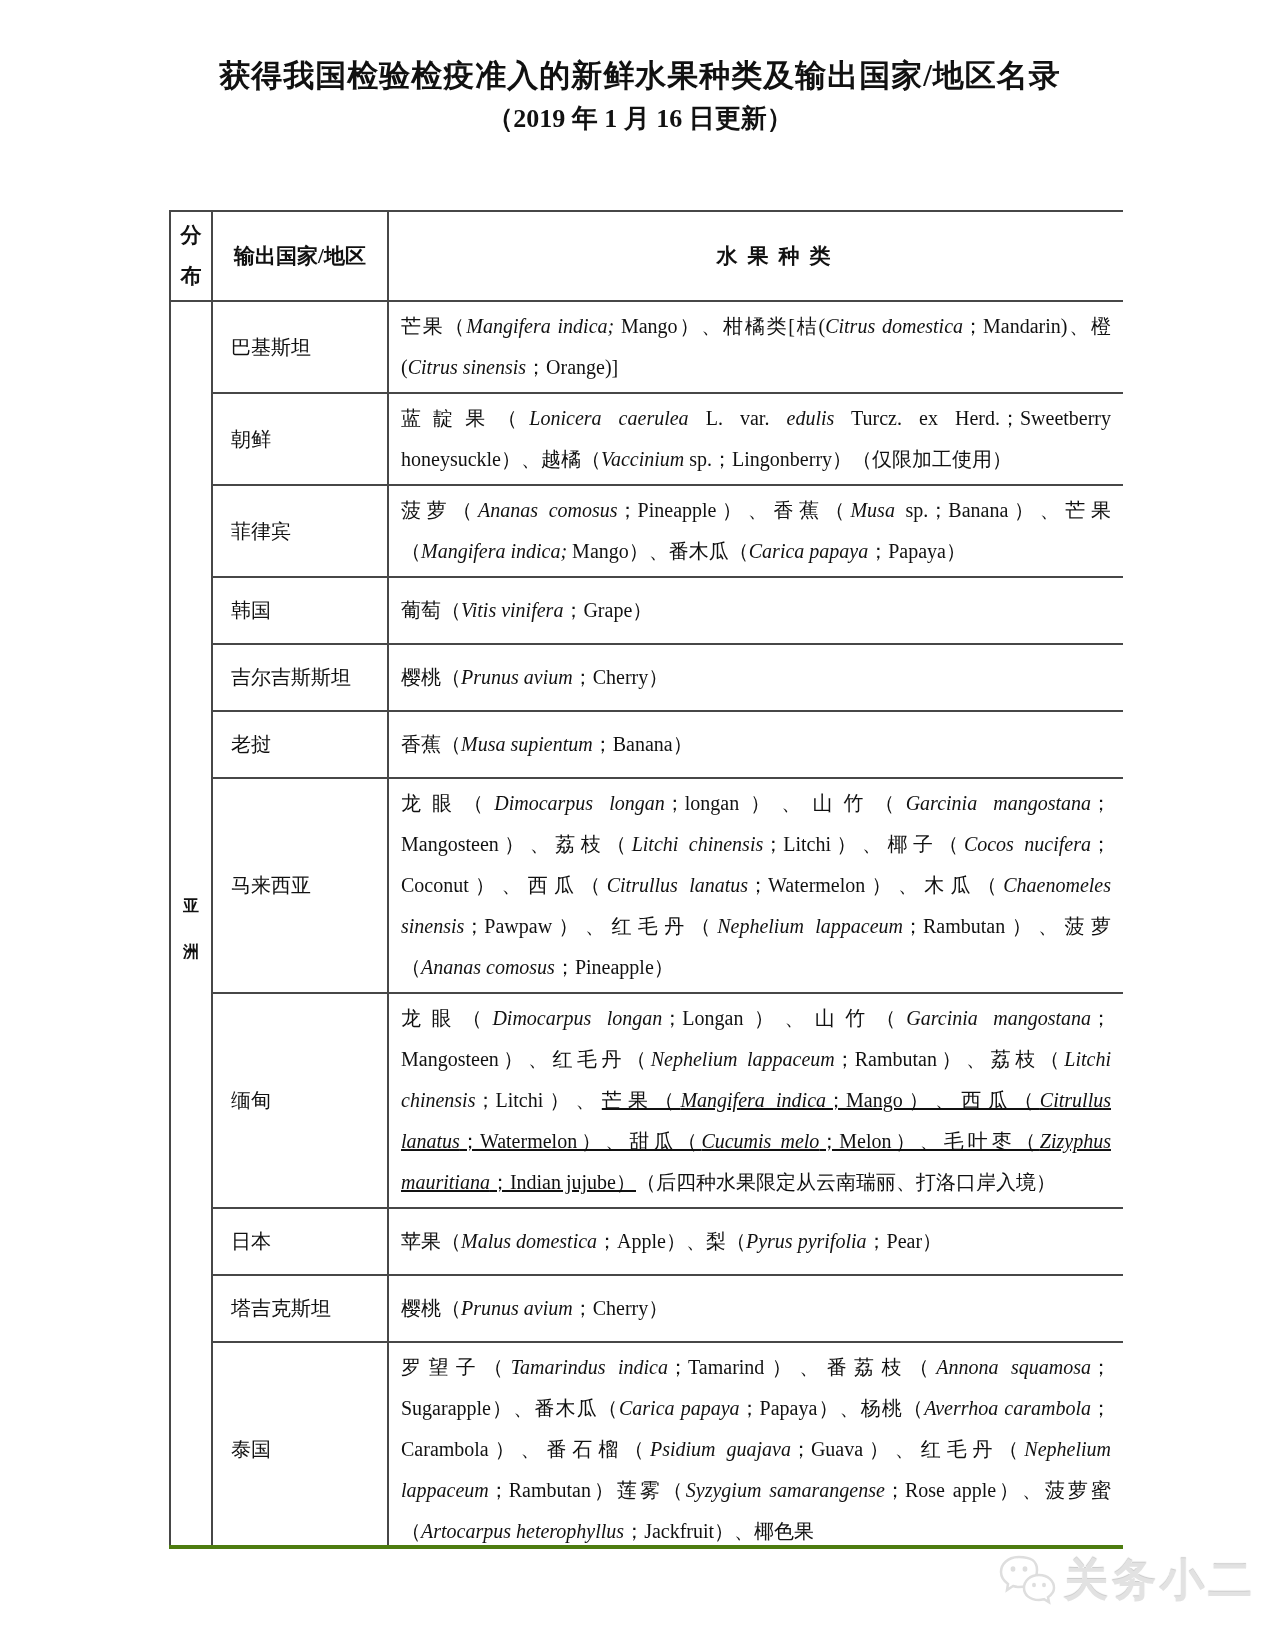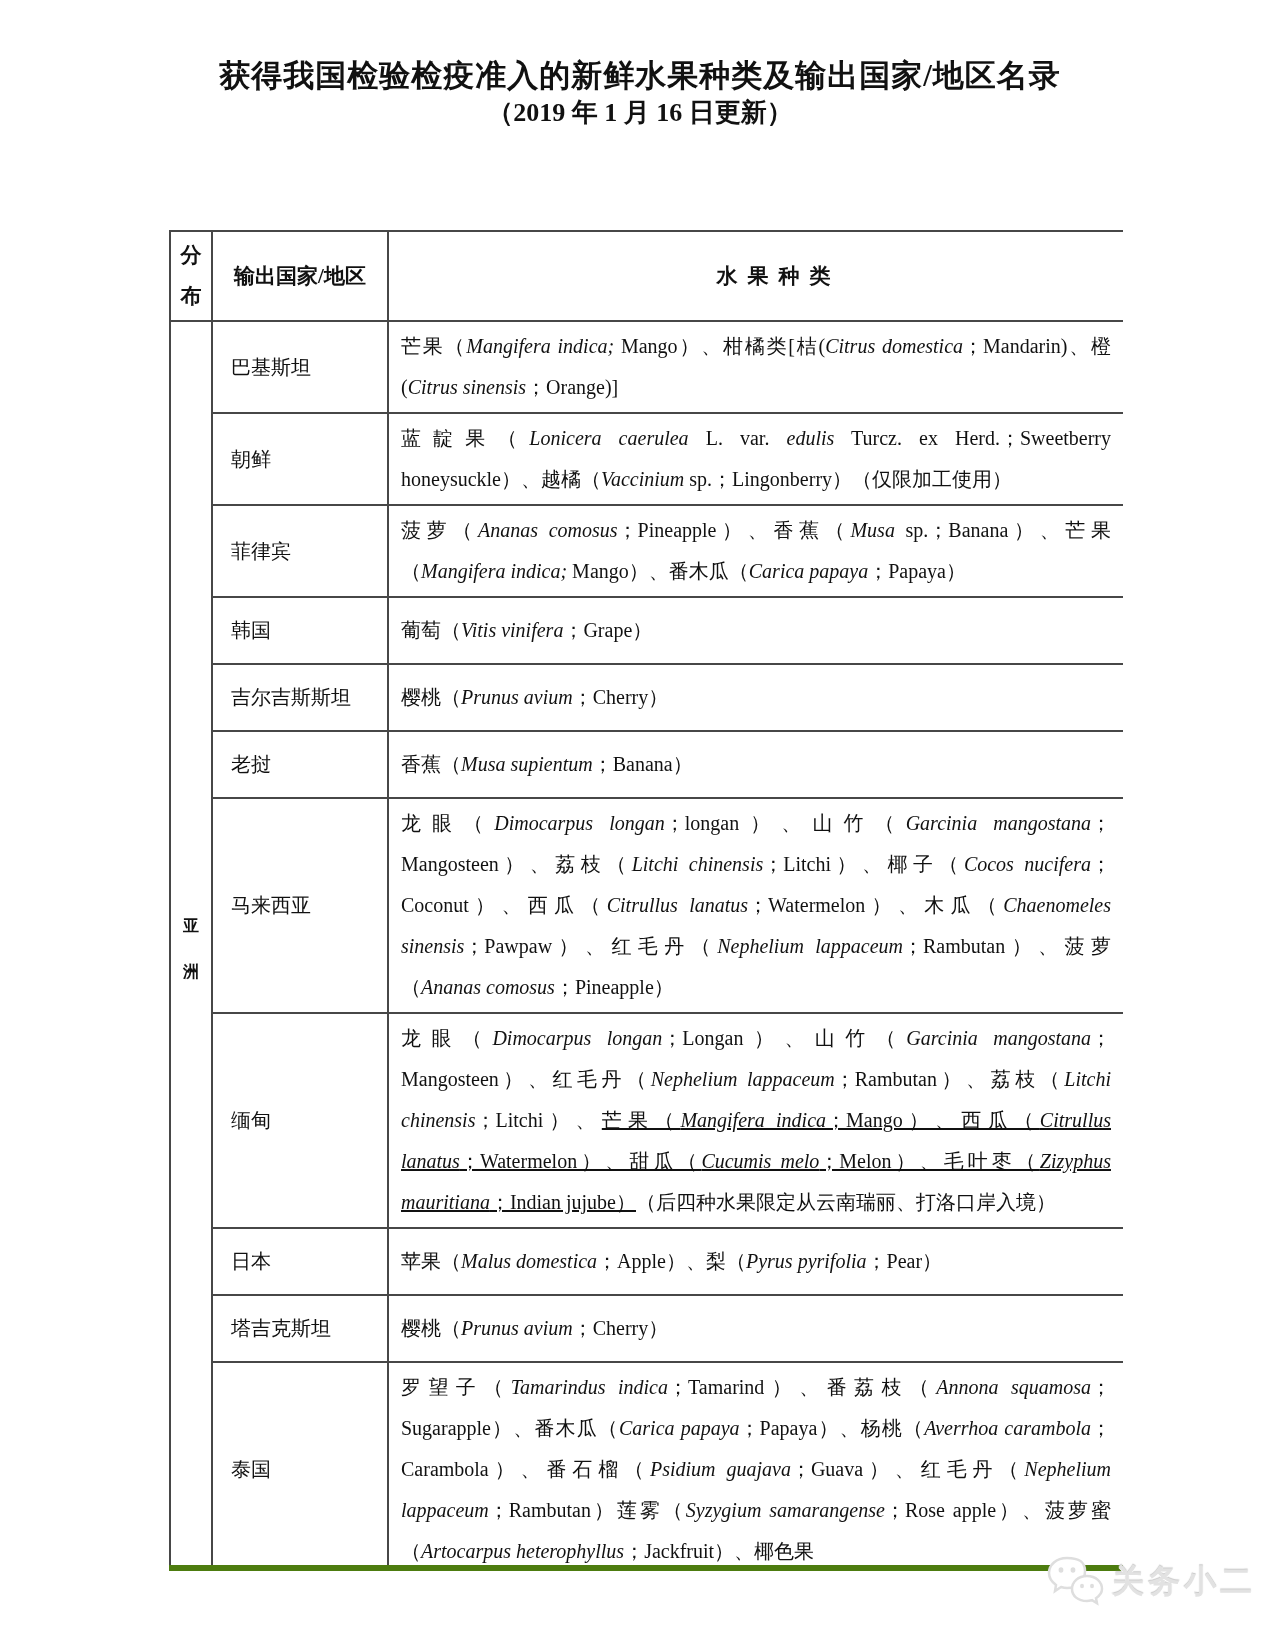--- a/index.html
+++ b/index.html
@@ -6,43 +6,43 @@
   body{
     width:1280px;height:1636px;position:relative;overflow:hidden;
     background:#ffffff;color:#111;
     font-family:"Liberation Serif","DejaVu Sans",serif;
   }
   .page-title{
     text-align:center;margin-top:56px;font-weight:bold;font-size:31px;
     letter-spacing:1px;line-height:40px;
   }
   .page-subtitle{
-    text-align:center;font-weight:bold;font-size:26px;margin-top:0;line-height:34px;
+    text-align:center;font-weight:bold;font-size:26px;margin-top:6px;line-height:34px;
   }
   .table-wrap{
-    position:absolute;left:169px;top:230px;width:954px;height:1335px;
-    overflow:hidden;border-bottom:6px solid #4d7c0f;
+    position:absolute;left:169px;top:210px;width:954px;height:1335px;
+    overflow:hidden;border-bottom:4px solid #4d7c0f;
   }
   table{border-collapse:collapse;width:954px;table-layout:fixed;}
   col.c1{width:42px;} col.c2{width:176px;} col.c3{width:736px;}
   th,td{border:2px solid #474747;vertical-align:middle;background:#fff;}
   th{font-size:21px;font-weight:bold;padding:3px 2px;line-height:41px;}
   th.fruit-h{text-align:center;letter-spacing:10px;padding-left:47px;}
   .stack{width:26px;margin:0 auto;word-break:break-all;line-height:41px;text-align:center;}
   .region-cell{text-align:center;}
   .region-stack{font-weight:bold;font-size:16px;line-height:46px;text-align:center;}
   .country-cell{font-size:20px;padding:12px 18px;line-height:41px;font-weight:normal;}
   .fruit-cell{font-size:20px;padding:4px 12px;line-height:41px;text-align:justify;}
   .fruit-cell em{font-style:italic;}
   .fruit-cell .ul{text-decoration:underline;}
   .watermark{
     position:absolute;right:24px;bottom:26px;display:flex;align-items:center;gap:8px;
   }
   .watermark-text{
-    font-size:32px;font-weight:bold;color:#e2e2e2;letter-spacing:4px;
+    font-size:44px;font-weight:bold;color:#e2e2e2;letter-spacing:4px;
     text-shadow:0 1px 0 #ffffff,0 -1px 1px #c8c8c8;
     font-family:"Liberation Sans","DejaVu Sans",sans-serif;
   }
 </style>
 </head>
 <body>
 
 <div class="page-title">获得我国检验检疫准入的新鲜水果种类及输出国家/地区名录</div>
 <div class="page-subtitle">（2019 年 1 月 16 日更新）</div>
 

